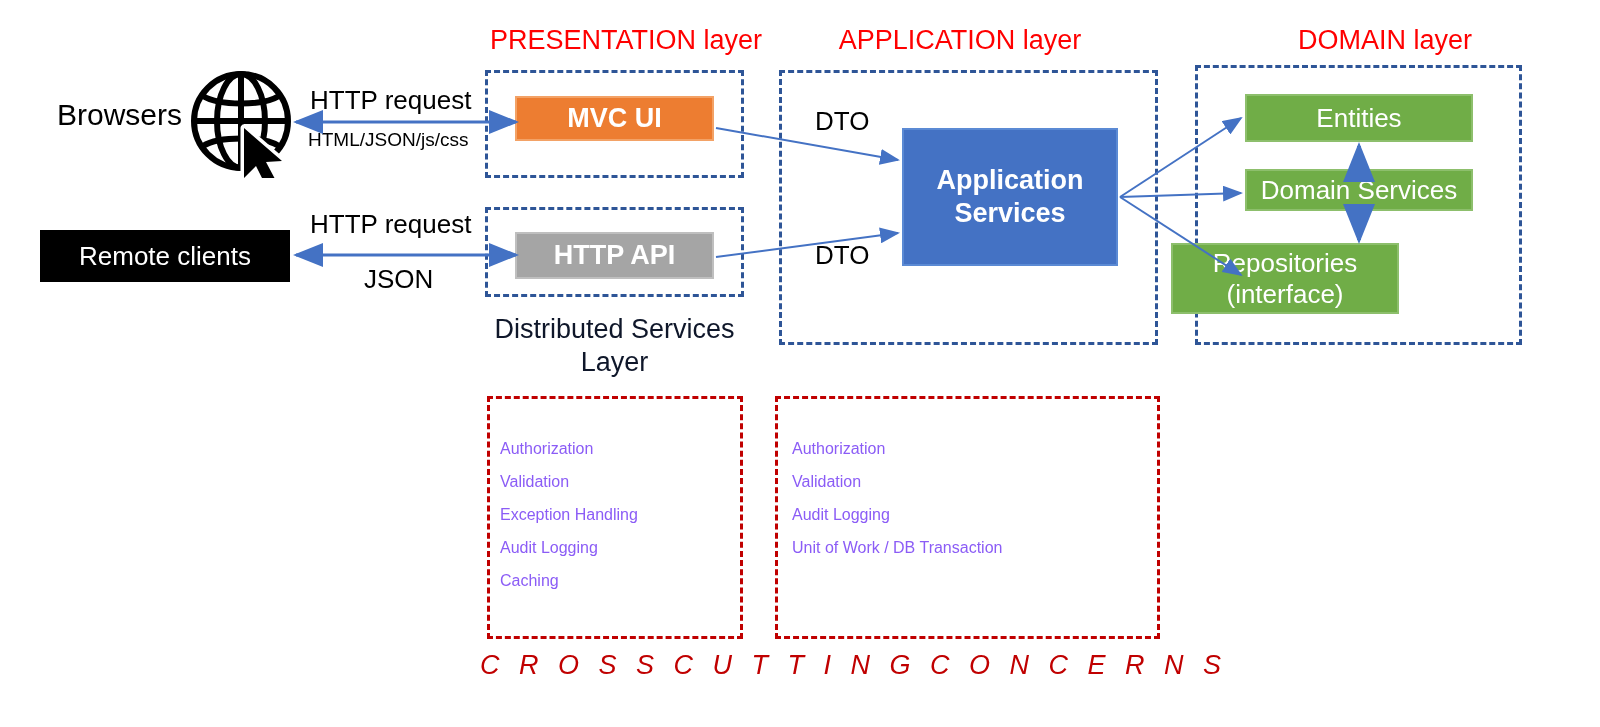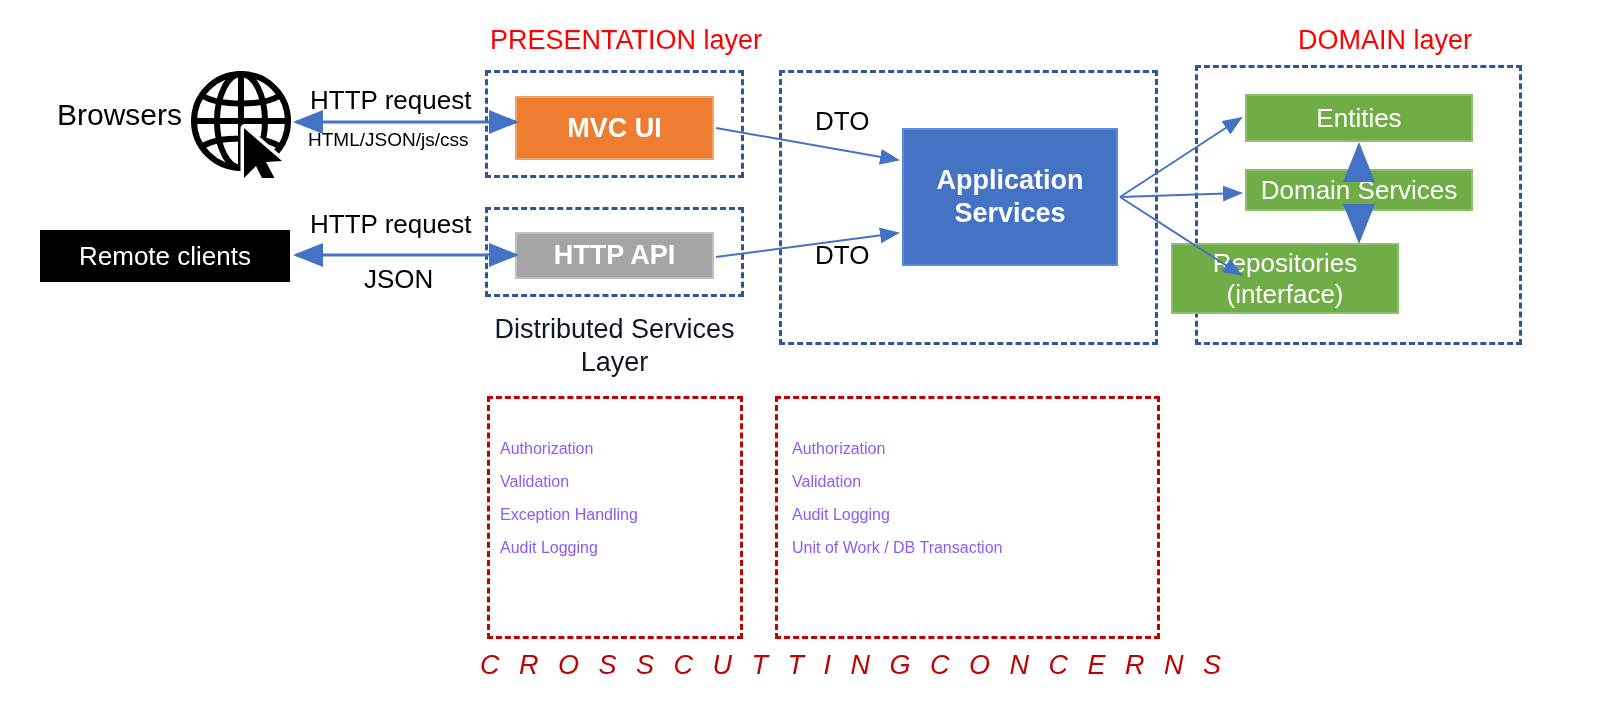--- a/index.html
+++ b/index.html
@@ -123,20 +123,21 @@
     pointer-events: none;
   }
 </style>
 </head>
 <body>
 
 <div id="canvas">
 
   <div class="abs layer-title" style="left:490px; top:24px; width:260px;">PRESENTATION layer</div>
 
+  <div class="abs layer-title" style="left:825px; top:24px; width:270px;">APPLICATION layer</div>
 
   <div class="abs layer-title" style="left:1260px; top:24px; width:250px;">DOMAIN layer</div>
 
   <div class="abs layer-title-wrap" style="left:487px; top:313px; width:255px;">Distributed Services Layer</div>
 
   <div class="abs dash-blue" style="left:485px; top:70px; width:259px; height:108px;"></div>
 
   <div class="abs dash-blue" style="left:485px; top:207px; width:259px; height:90px;"></div>
 
   <div class="abs dash-blue" style="left:779px; top:70px; width:379px; height:275px;"></div>
@@ -156,21 +157,21 @@
         <path d="M17 80 C33 70, 77 70, 93 80"></path>
       </g>
 
       <path d="M58 62 L58 112 L70 100 L79 118 L89 113 L80 96 L96 95 Z" fill="#000000" stroke="#ffffff" stroke-width="7" stroke-linejoin="round"></path>
       <path d="M58 62 L58 112 L70 100 L79 118 L89 113 L80 96 L96 95 Z" fill="#000000"></path>
     </svg>
   </div>
 
   <div class="abs node node-black" style="left:40px; top:230px; width:250px; height:52px;">Remote clients</div>
 
-  <div class="abs node node-orange" style="left:515px; top:96px; width:199px; height:64px;">MVC UI</div>
+  <div class="abs node node-orange" style="left:515px; top:96px; width:199px; height:45px;">MVC UI</div>
 
   <div class="abs node node-grey" style="left:515px; top:232px; width:199px; height:47px;">HTTP API</div>
 
   <div class="abs node node-blue" style="left:902px; top:128px; width:216px; height:138px; flex-direction:column;">
     <span>Application</span>
     <span>Services</span>
   </div>
 
   <div class="abs node node-green" style="left:1245px; top:94px; width:228px; height:48px;">Entities</div>
 
@@ -193,20 +194,21 @@
 
   <div class="abs lbl lbl-lg" style="left:815px; top:240px;">DTO</div>
 
   <div class="abs dash-red" style="left:487px; top:396px; width:256px; height:243px;"></div>
 
   <div class="abs cc-list" style="left:500px; top:432px; width:240px;">
     <span class="cc-line">Authorization</span>
     <span class="cc-line">Validation</span>
     <span class="cc-line">Exception Handling</span>
     <span class="cc-line">Audit Logging</span>
+    <span class="cc-line">Caching</span>
   </div>
 
   <div class="abs dash-red" style="left:775px; top:396px; width:385px; height:243px;"></div>
 
   <div class="abs cc-list" style="left:792px; top:432px; width:370px;">
     <span class="cc-line">Authorization</span>
     <span class="cc-line">Validation</span>
     <span class="cc-line">Audit Logging</span>
     <span class="cc-line">Unit of Work / DB Transaction</span>
   </div>

